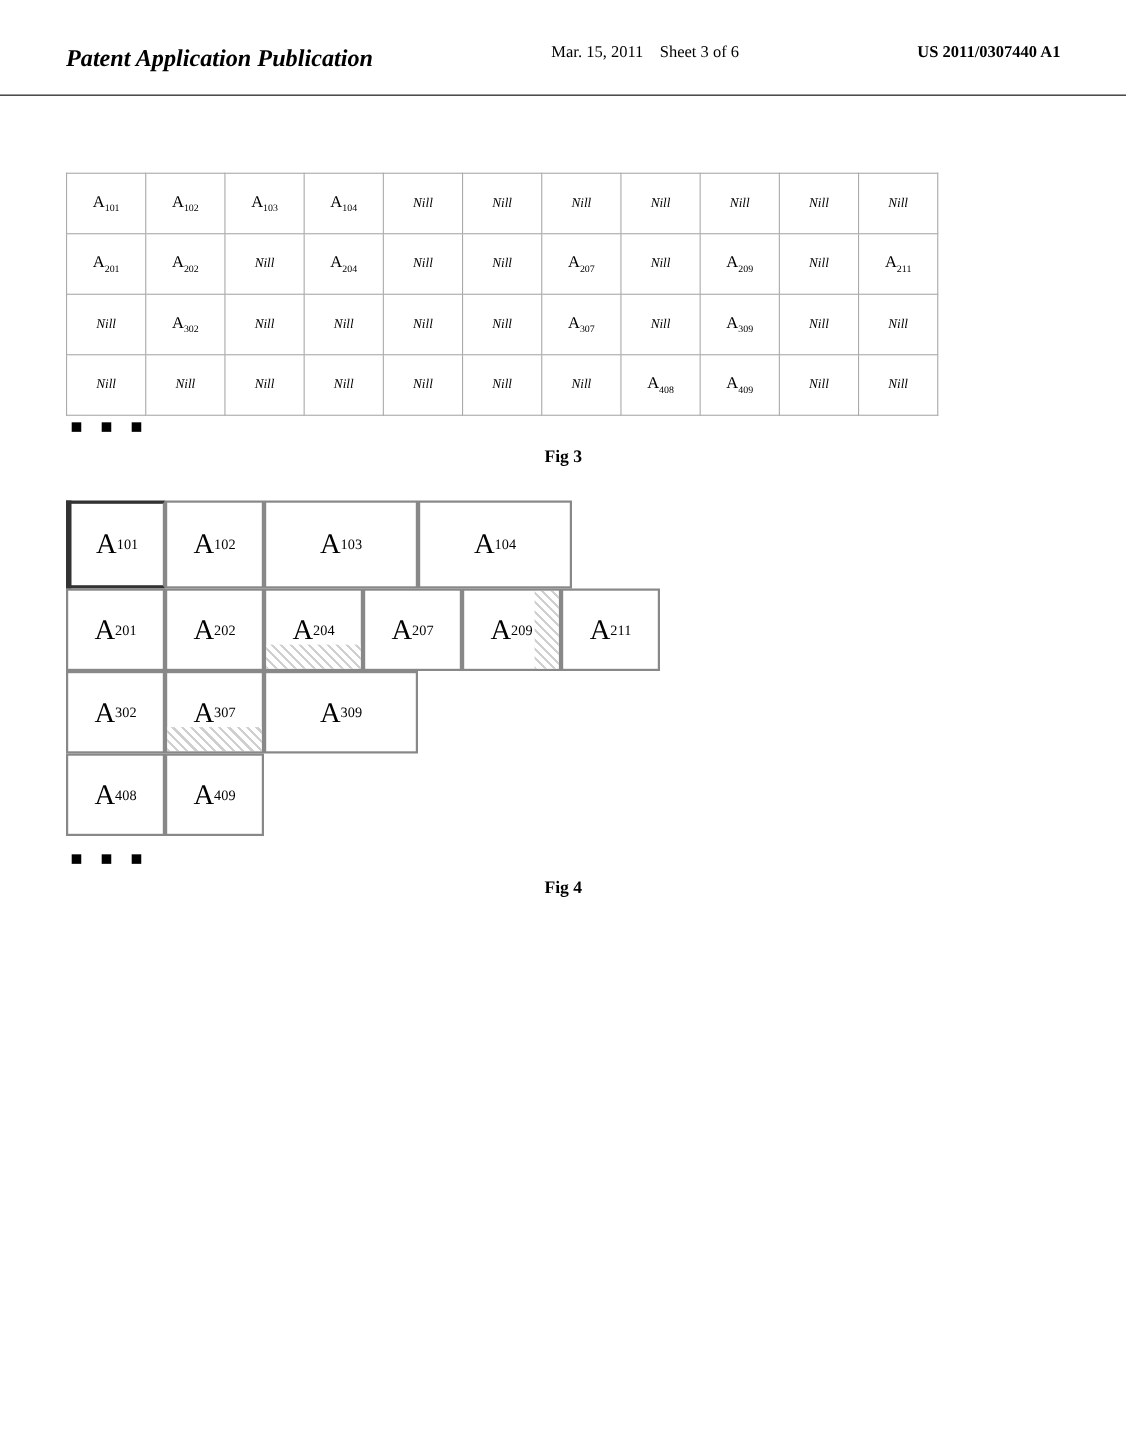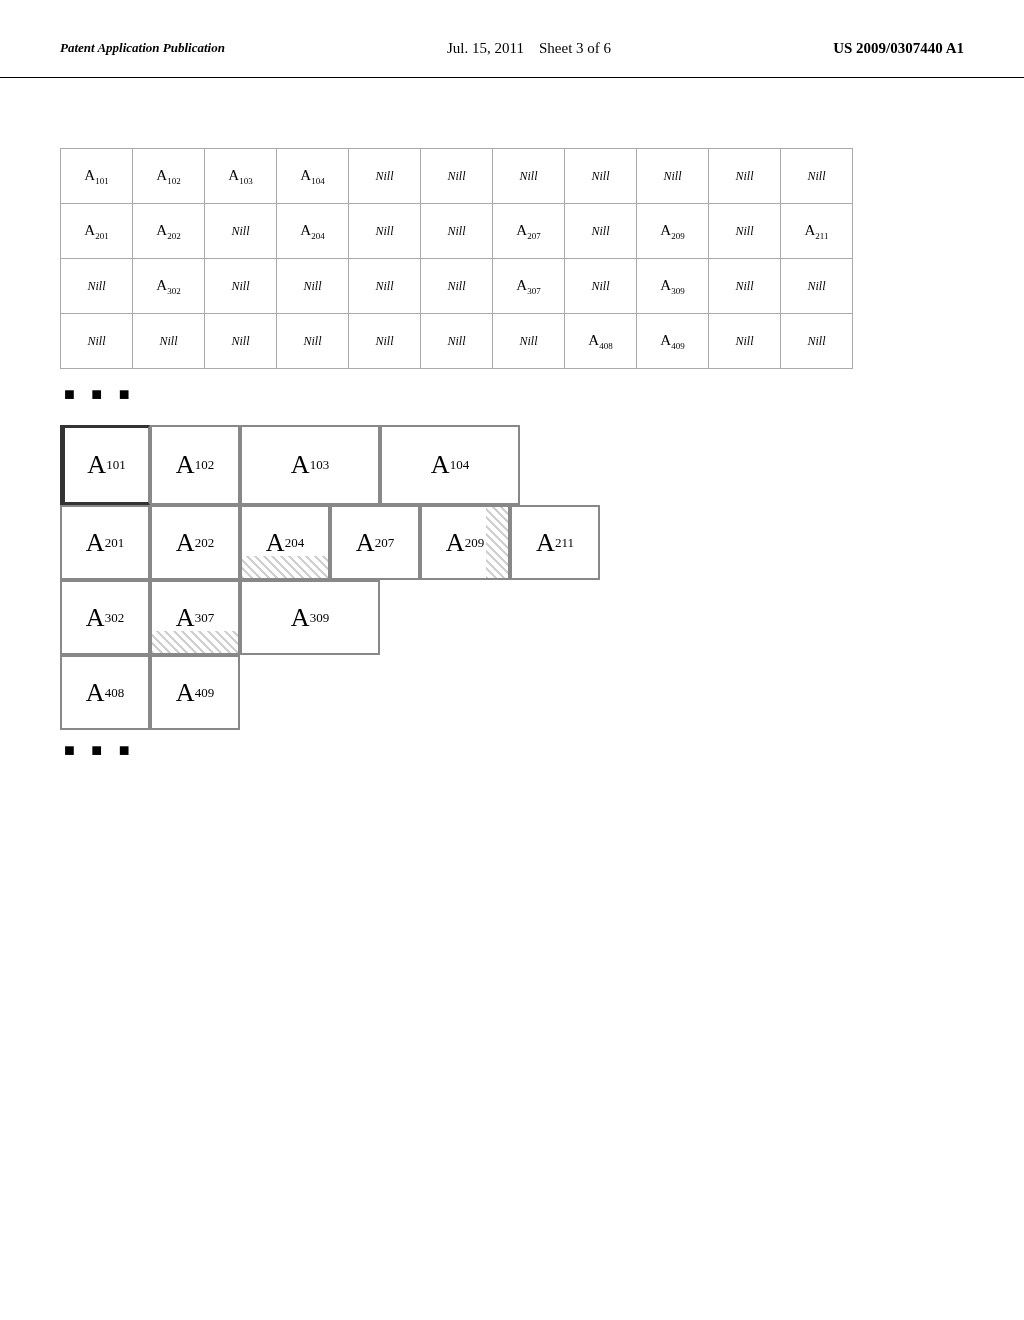--- a/index.html
+++ b/index.html
@@ -15,21 +15,21 @@
     
     .header {
       display: flex;
       justify-content: space-between;
       align-items: flex-start;
       padding: 40px 60px 20px 60px;
       border-bottom: 1px solid #000;
     }
 
     .header-left {
-      font-size: 13px;
+      font-size: 22px;
       font-weight: bold;
       font-style: italic;
     }
 
     .header-center {
       font-size: 15px;
       text-align: center;
     }
 
     .header-right {
@@ -43,21 +43,20 @@
     }
 
     
     .fig3-section {
       margin-top: 30px;
     }
 
     
     .grid-table {
       border-collapse: collapse;
-      margin-bottom: 15px;
     }
 
     .grid-table td {
       border: 1px solid #aaa;
       width: 72px;
       height: 55px;
       text-align: center;
       vertical-align: middle;
       font-size: 14px;
       padding: 4px;
@@ -168,24 +167,24 @@
       font-style: italic;
       font-size: 12px;
     }
   </style>
 </head>
 <body>
 
 <div class="header">
   <div class="header-left">Patent Application Publication</div>
   <div class="header-center">
-    <span>Jul. 15, 2011</span>&nbsp;&nbsp;&nbsp;
+    <span>Mar. 15, 2011</span>&nbsp;&nbsp;&nbsp;
     <span>Sheet 3 of 6</span>
   </div>
-  <div class="header-right">US 2009/0307440 A1</div>
+  <div class="header-right">US 2011/0307440 A1</div>
 </div>
 
 <div class="content">
 
   <div class="fig3-section">
     <table class="grid-table">
 
       <tbody>
           <tr>
         <td><span class="a-cell">A<sub>101</sub></span></td>
@@ -239,20 +238,21 @@
         <td><span class="nill">Nill</span></td>
         <td><span class="a-cell">A<sub>408</sub></span></td>
         <td><span class="a-cell">A<sub>409</sub></span></td>
         <td><span class="nill">Nill</span></td>
         <td><span class="nill">Nill</span></td>
       </tr>
     </tbody>
       </table>
 
     <div class="dots-row">■ ■ ■</div>
+    <div class="fig-label">Fig 3</div>
   </div>
 
   <div class="fig4-section">
     <div class="fig4-grid">
 
       
       <div class="fig4-row">
         <div class="fig4-cell fig4-r1 cell-a101" style="width:90px; height:80px; border-left:5px solid #333; border-top:3px solid #333; border-bottom:3px solid #333; border-right:2px solid #888;">
           A<sub>101</sub>
         </div>
@@ -317,16 +317,17 @@
           A<sub>408</sub>
         </div>
         <div class="fig4-cell fig4-r4" style="width:90px; height:75px;">
           A<sub>409</sub>
         </div>
       </div>
 
     </div>
 
     <div class="fig4-dots">■ ■ ■</div>
+    <div class="fig4-label">Fig 4</div>
 
   </div>
 
 </div>
 
 </body></html>

